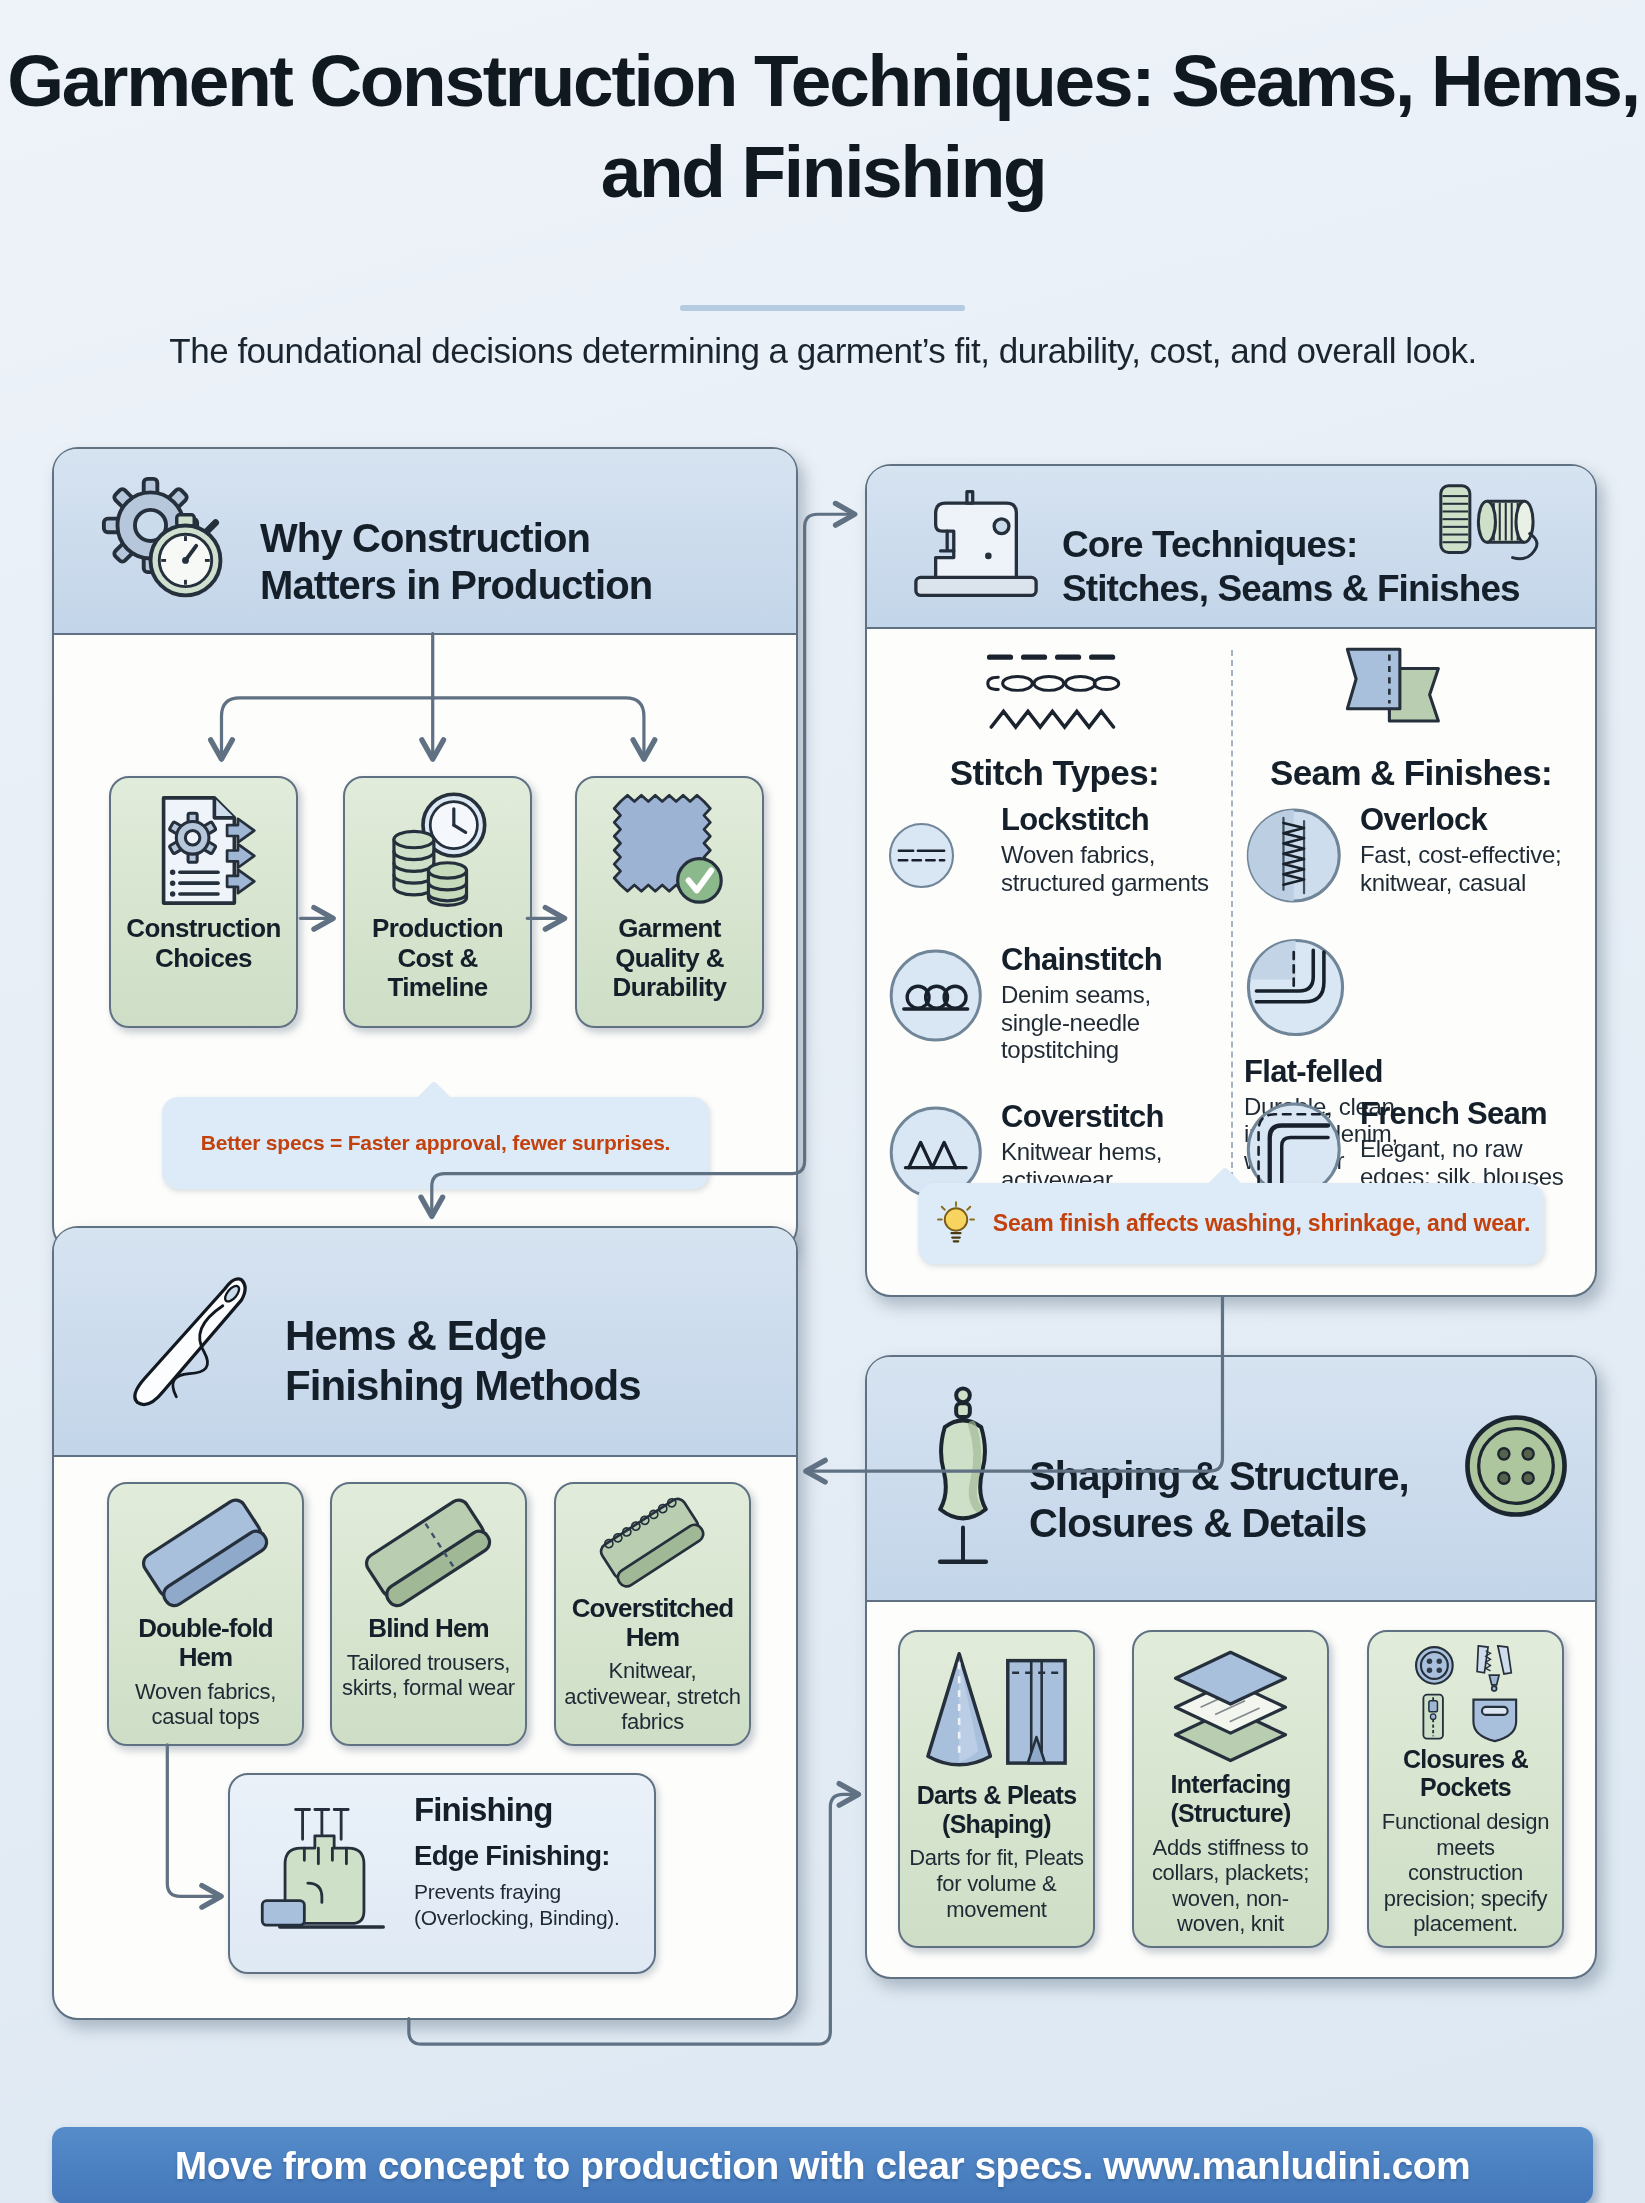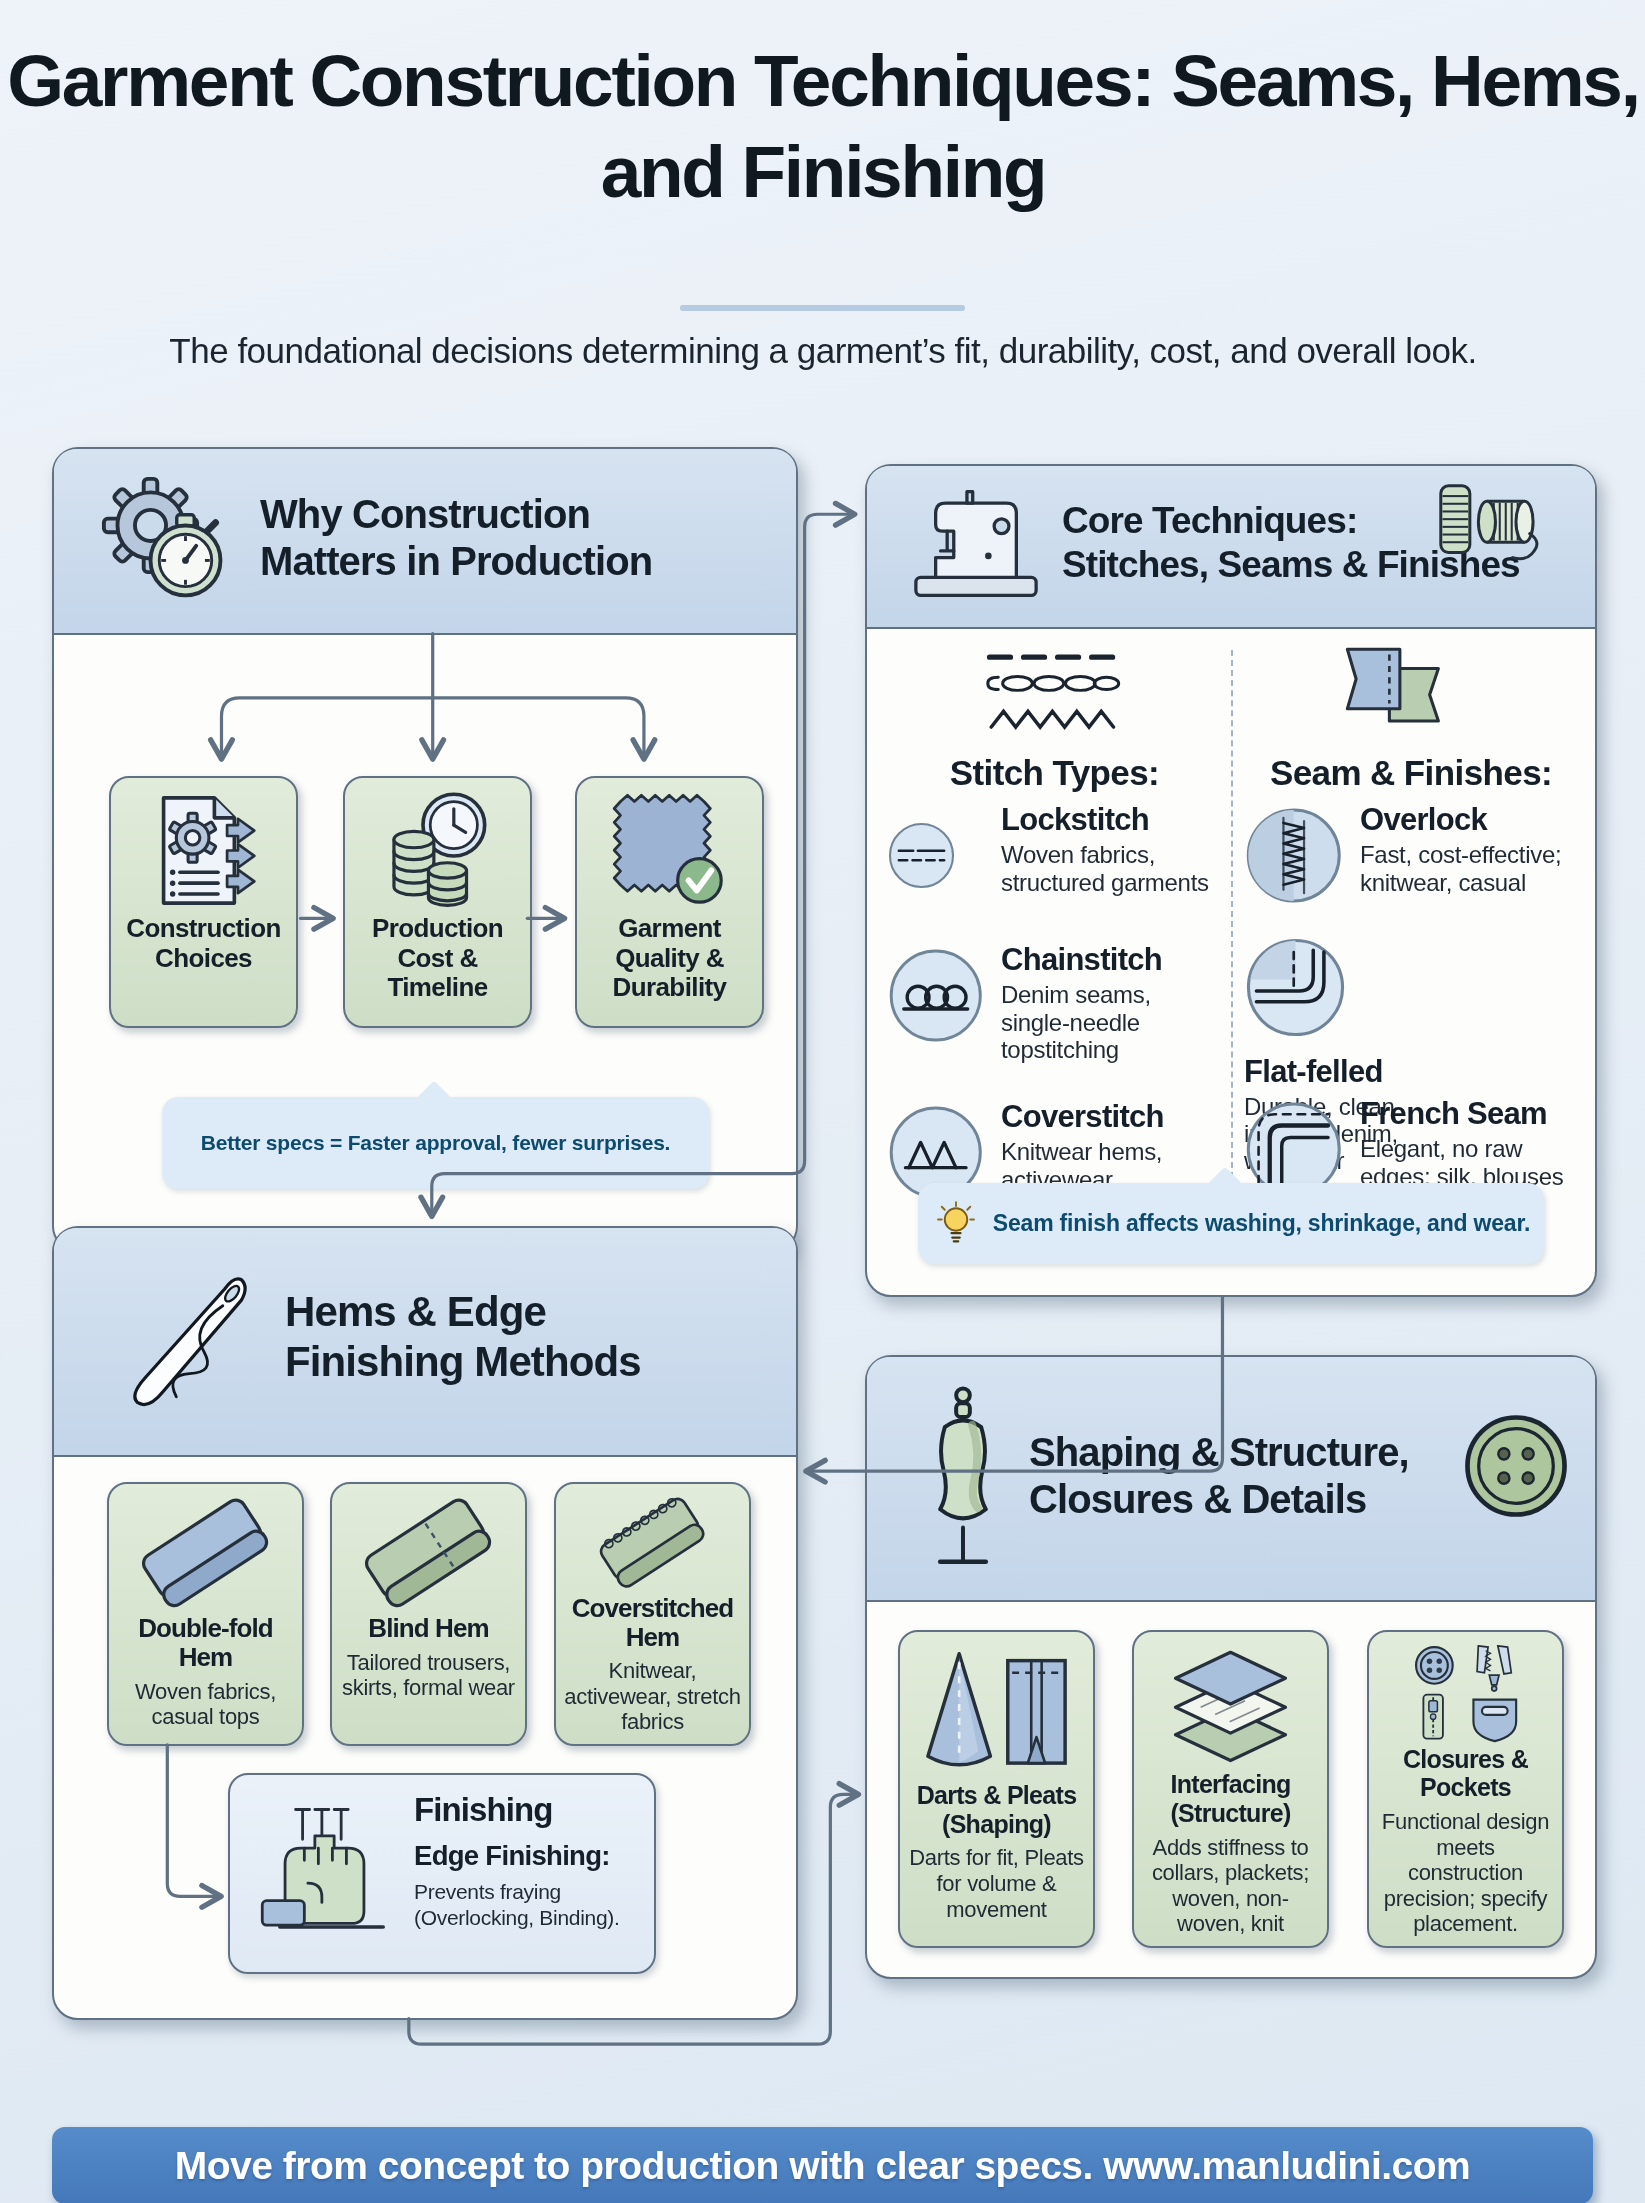--- a/index.html
+++ b/index.html
@@ -9,27 +9,27 @@
   .abs{position:absolute;}
   .title{position:absolute;top:35px;left:0;width:100%;text-align:center;
          font-size:73px;font-weight:bold;letter-spacing:-2.3px;line-height:1.25;color:#101820;margin:0;}
   .tdivider{position:absolute;top:305px;left:680px;width:285px;height:6.4px;background:#b4cbe2;border-radius:2.8px;}
   .subtitle{position:absolute;top:331px;left:0;width:100%;text-align:center;
             font-size:35px;letter-spacing:-0.5px;color:#1b2530;}
   .panel{position:absolute;background:#fdfdfb;border:2.8px solid #5f7182;border-radius:26px;
          box-shadow:6.4px 8.3px 14.7px rgba(84,104,124,.38);}
   .phead{position:absolute;top:0;left:0;right:0;background:linear-gradient(#d6e3f1,#c3d5e9);
          border-bottom:2.8px solid #5f7182;border-radius:22px 22px 0 0;}
-  .ptitle{position:absolute;font-weight:bold;color:#141f2a;letter-spacing:-0.9px;line-height:1.18;}
+  .ptitle{position:absolute;font-weight:bold;color:#141f2a;letter-spacing:-0.9px;line-height:1.18;margin-top:24px;}
   .ptitle span{display:block;}
   .gbox{position:absolute;background:linear-gradient(#e1ecda,#cedec6);border:2.8px solid #5f7182;border-radius:20px;
         box-shadow:3.7px 4.6px 7.3px rgba(84,104,124,.30);display:flex;flex-direction:column;align-items:center;text-align:center;box-sizing:border-box;padding:9.2px 7.3px;}
   .lbl{font-weight:bold;font-size:26px;letter-spacing:-0.6px;line-height:1.13;color:#141f2a;}
   .note{position:absolute;background:#ddeaf7;border-radius:16.5px;display:flex;align-items:center;justify-content:center;
-        color:#0c4a6e;box-shadow:1.8px 2.8px 5.5px rgba(84,104,124,.18);}
+        color:#c2410c;box-shadow:1.8px 2.8px 5.5px rgba(84,104,124,.18);}
   .tri{position:absolute;width:26px;height:26px;background:#ddeaf7;transform:rotate(45deg);border-radius:3.7px;}
   .colhead{position:absolute;font-weight:bold;font-size:35px;letter-spacing:-0.6px;color:#141f2a;text-align:center;}
   .srow{position:absolute;display:flex;gap:16.5px;align-items:flex-start;}
   .sname{font-weight:bold;font-size:31px;letter-spacing:-0.7px;color:#141f2a;line-height:1.05;}
   .sdesc{font-size:24px;color:#1f2a35;line-height:1.14;margin-top:4.6px;letter-spacing:-0.3px;}
   .vdash{position:absolute;border-left:2.8px dashed #a4b2c1;}
   .hname{font-weight:bold;font-size:26px;letter-spacing:-0.9px;line-height:1.12;color:#141f2a;}
   .hdesc{font-size:22px;color:#1f2a35;line-height:1.16;margin-top:6.4px;letter-spacing:-0.3px;}
   .p4name{font-weight:bold;font-size:25px;letter-spacing:-0.7px;line-height:1.14;color:#141f2a;}
   .p4desc{font-size:22px;color:#1f2a35;line-height:1.16;margin-top:7.3px;letter-spacing:-0.3px;}

